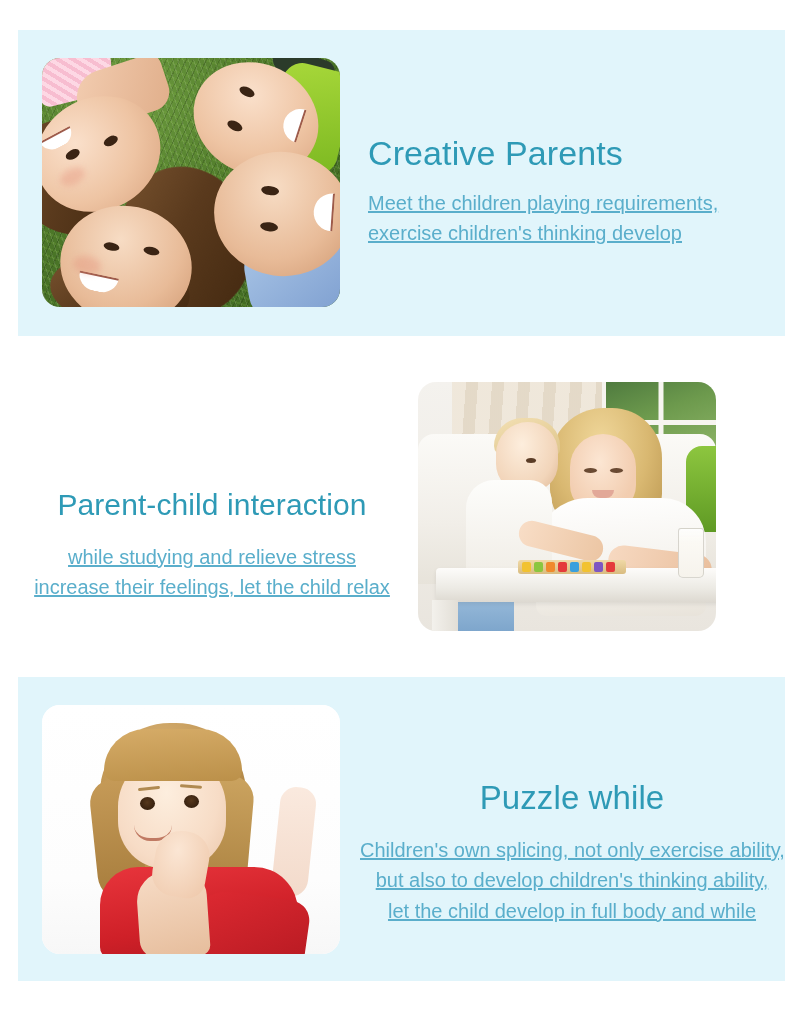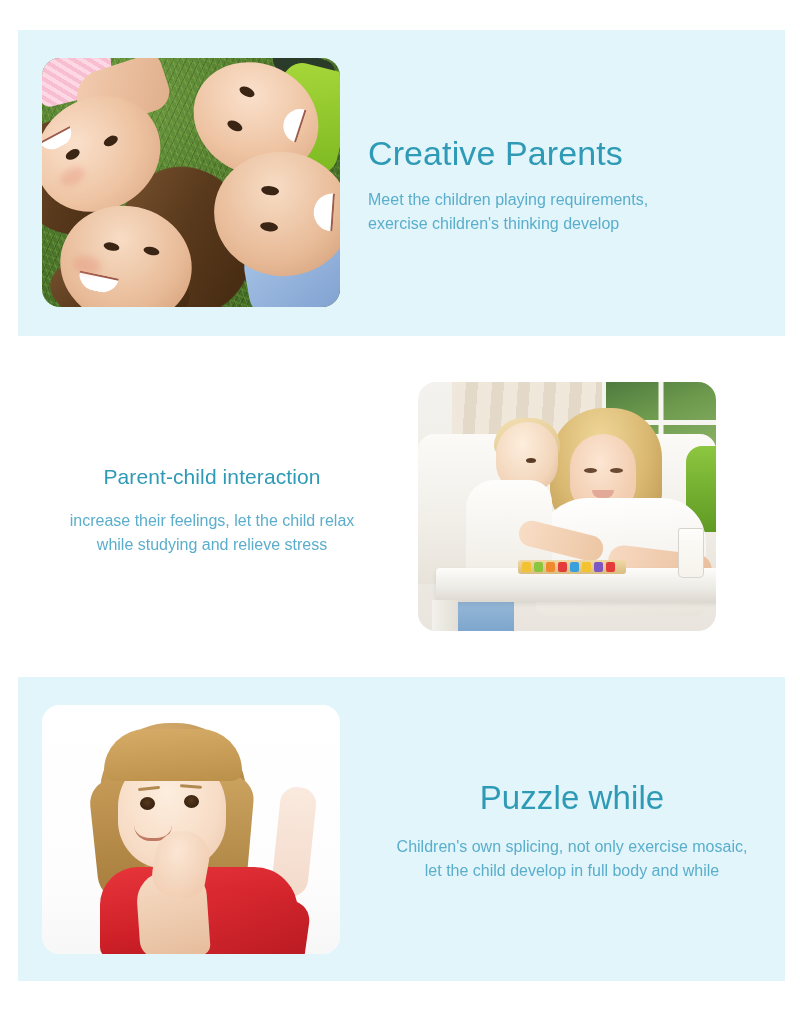--- a/index.html
+++ b/index.html
@@ -60,30 +60,31 @@
   .heading {
     color: #2e9ab6;
     font-size: 33px;
     line-height: 1.12;
     font-weight: 400;
     letter-spacing: 0.1px;
     margin: 0 0 16px 0;
     white-space: nowrap;
   }
   .textblock--one .heading { font-size: 34px; }
-  .textblock--two .heading { font-size: 21px; margin-bottom: 20px; }
+  .textblock--two .heading { font-size: 30px; margin-bottom: 20px; margin-top: 23px; }
   .textblock--three .heading { font-size: 33px; margin-bottom: 18px; }
 
   .body-line {
     color: #5aaecb;
-    font-size: 16px;
+    font-size: 20px;
     line-height: 1.52;
     font-weight: 400;
     margin: 0;
     white-space: nowrap;
+    text-decoration: underline;
   }
 
   
   .kids-grass { position: absolute; inset: 0; background:
       radial-gradient(ellipse at 30% 15%, #6d9b3f 0%, #4f7a2a 45%, #3c6420 100%); }
   .grass-tex {
     position: absolute; inset: 0;
     background:
       repeating-linear-gradient(72deg, rgba(255,255,255,.11) 0 1px, transparent 1px 5px),
       repeating-linear-gradient(-64deg, rgba(0,0,0,.16) 0 1px, transparent 1px 6px),
@@ -421,22 +422,22 @@
         <i style="left:76px; background:#7e57c2;"></i>
         <i style="left:88px; background:#e43b3b;"></i>
       </div>
 
       <div class="glass"></div>
     </div>
   </div>
 
   <div class="textblock textblock--two">
     <h2 class="heading">Parent-child interaction</h2>
+    <p class="body-line">while studying and relieve stress</p>
     <p class="body-line">increase their feelings, let the child relax</p>
-    <p class="body-line">while studying and relieve stress</p>
   </div>
 
   <div class="band band--tinted band--three"></div>
 
   <div class="photo photo--three">
     <div class="photo-inner">
       <div class="studio"></div>
       <div class="g3-leg"></div>
       <div class="g3-hair"></div>
       <div class="g3-hair-left"></div>
@@ -451,17 +452,18 @@
       <div class="g3-smile"></div>
       <div class="g3-dress"></div>
       <div class="g3-dress2"></div>
       <div class="g3-arm"></div>
       <div class="g3-hand"></div>
     </div>
   </div>
 
   <div class="textblock textblock--three">
     <h2 class="heading">Puzzle while</h2>
-    <p class="body-line">Children's own splicing, not only exercise mosaic,</p>
+    <p class="body-line">Children's own splicing, not only exercise ability,</p>
+    <p class="body-line">but also to develop children's thinking ability,</p>
     <p class="body-line">let the child develop in full body and while</p>
   </div>
 
 </div>
 
 </body></html>

